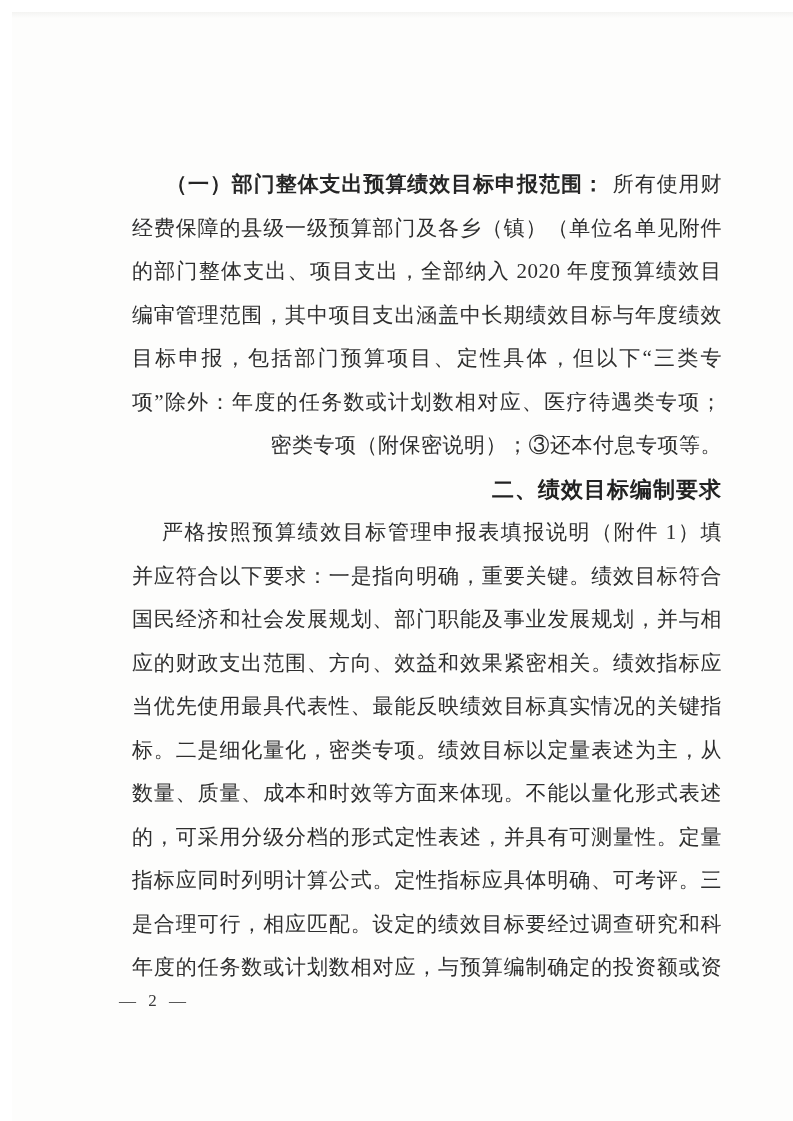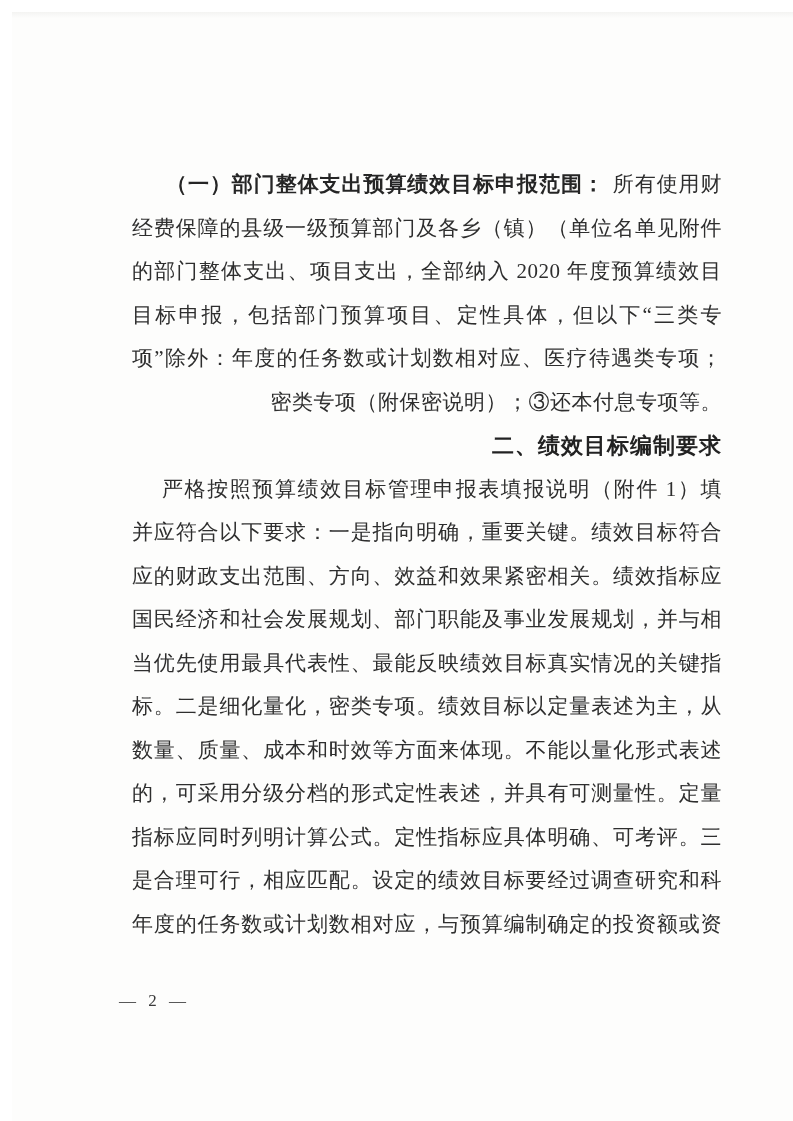--- a/index.html
+++ b/index.html
@@ -76,30 +76,31 @@
 </head>
 <body>
 
 <div class="page">
 
   <div class="text-block">
 
     <p class="line indent"><span class="lead-bold">（一）部门整体支出预算绩效目标申报范围：</span><span>所有使用财政</span></p>
     <p class="line">经费保障的县级一级预算部门及各乡（镇）（单位名单见附件 4）</p>
     <p class="line">的部门整体支出、项目支出，全部纳入 2020 年度预算绩效目标</p>
+    <p class="line">编审管理范围，其中项目支出涵盖中长期绩效目标与年度绩效</p>
     <p class="line">目标申报，包括部门预算项目、定性具体，但以下“三类专</p>
     <p class="line">项”除外：年度的任务数或计划数相对应、医疗待遇类专项；②保</p>
     <p class="line no-just">密类专项（附保密说明）；③还本付息专项等。</p>
 
     <h2 class="heading">二、绩效目标编制要求</h2>
 
     <p class="line indent">严格按照预算绩效目标管理申报表填报说明（附件 1）填报，</p>
     <p class="line">并应符合以下要求：一是指向明确，重要关键。绩效目标符合</p>
+    <p class="line">国民经济和社会发展规划、部门职能及事业发展规划，并与相</p>
     <p class="line">应的财政支出范围、方向、效益和效果紧密相关。绩效指标应</p>
-    <p class="line">国民经济和社会发展规划、部门职能及事业发展规划，并与相</p>
     <p class="line">当优先使用最具代表性、最能反映绩效目标真实情况的关键指</p>
     <p class="line">标。二是细化量化，密类专项。绩效目标以定量表述为主，从</p>
     <p class="line">数量、质量、成本和时效等方面来体现。不能以量化形式表述</p>
     <p class="line">的，可采用分级分档的形式定性表述，并具有可测量性。定量</p>
     <p class="line">指标应同时列明计算公式。定性指标应具体明确、可考评。三</p>
     <p class="line">是合理可行，相应匹配。设定的绩效目标要经过调查研究和科</p>
     <p class="line">年度的任务数或计划数相对应，与预算编制确定的投资额或资</p>
 
   </div>
 

